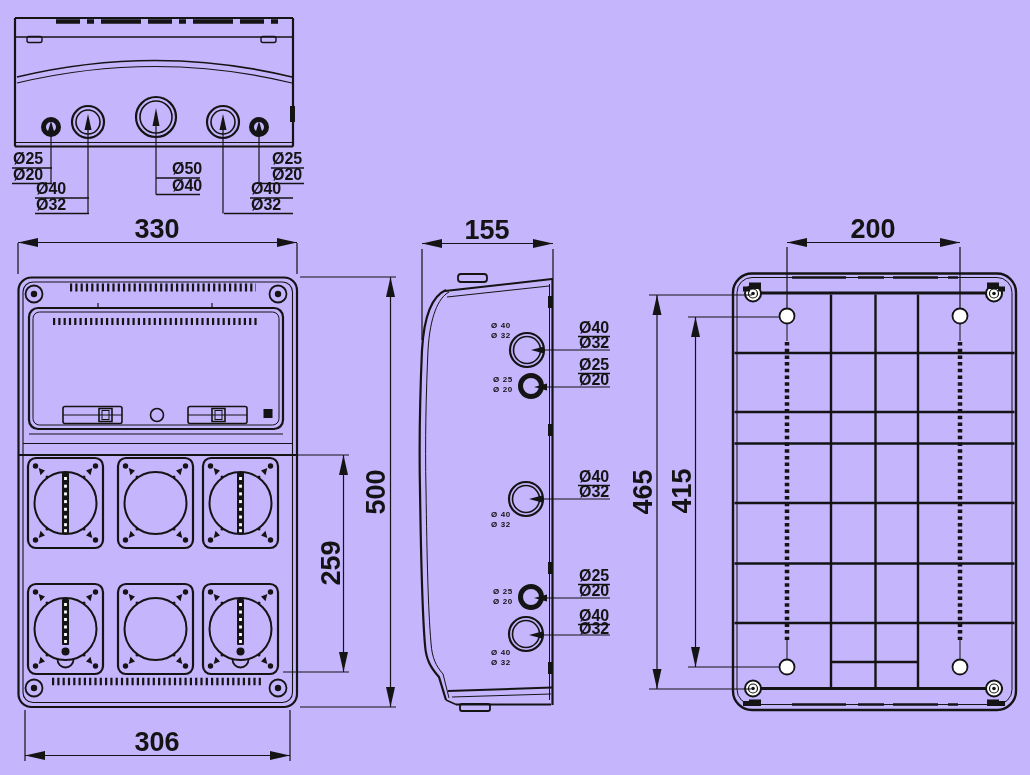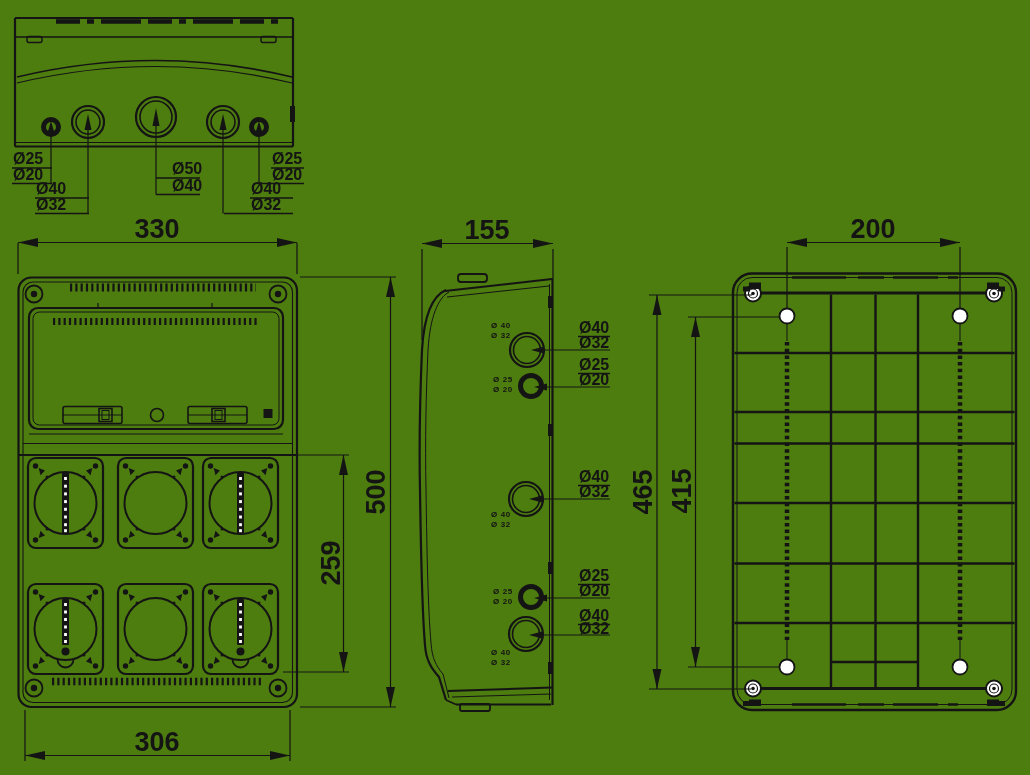--- a/index.html
+++ b/index.html
@@ -1,16 +1,16 @@
 <!DOCTYPE html>
 <html><head>
 <meta charset="utf-8">
 <style>
   html,body{margin:0;padding:0;background:#ffffff;}
-  .stage{position:relative;width:1030px;height:775px;background:#4d7c0f;overflow:hidden;
+  .stage{position:relative;width:1030px;height:775px;background:#c4b5fd;overflow:hidden;
          font-family:"Liberation Sans", sans-serif;}
   svg text{font-family:"Liberation Sans", sans-serif;fill:#141414;}
   .dim{font-size:27px;font-weight:bold;}
   .lab{font-size:16px;font-weight:bold;}
   .emb{font-size:8px;font-weight:bold;letter-spacing:0.6px;}
 </style>
 </head>
 <body>
 
 <div class="stage">

